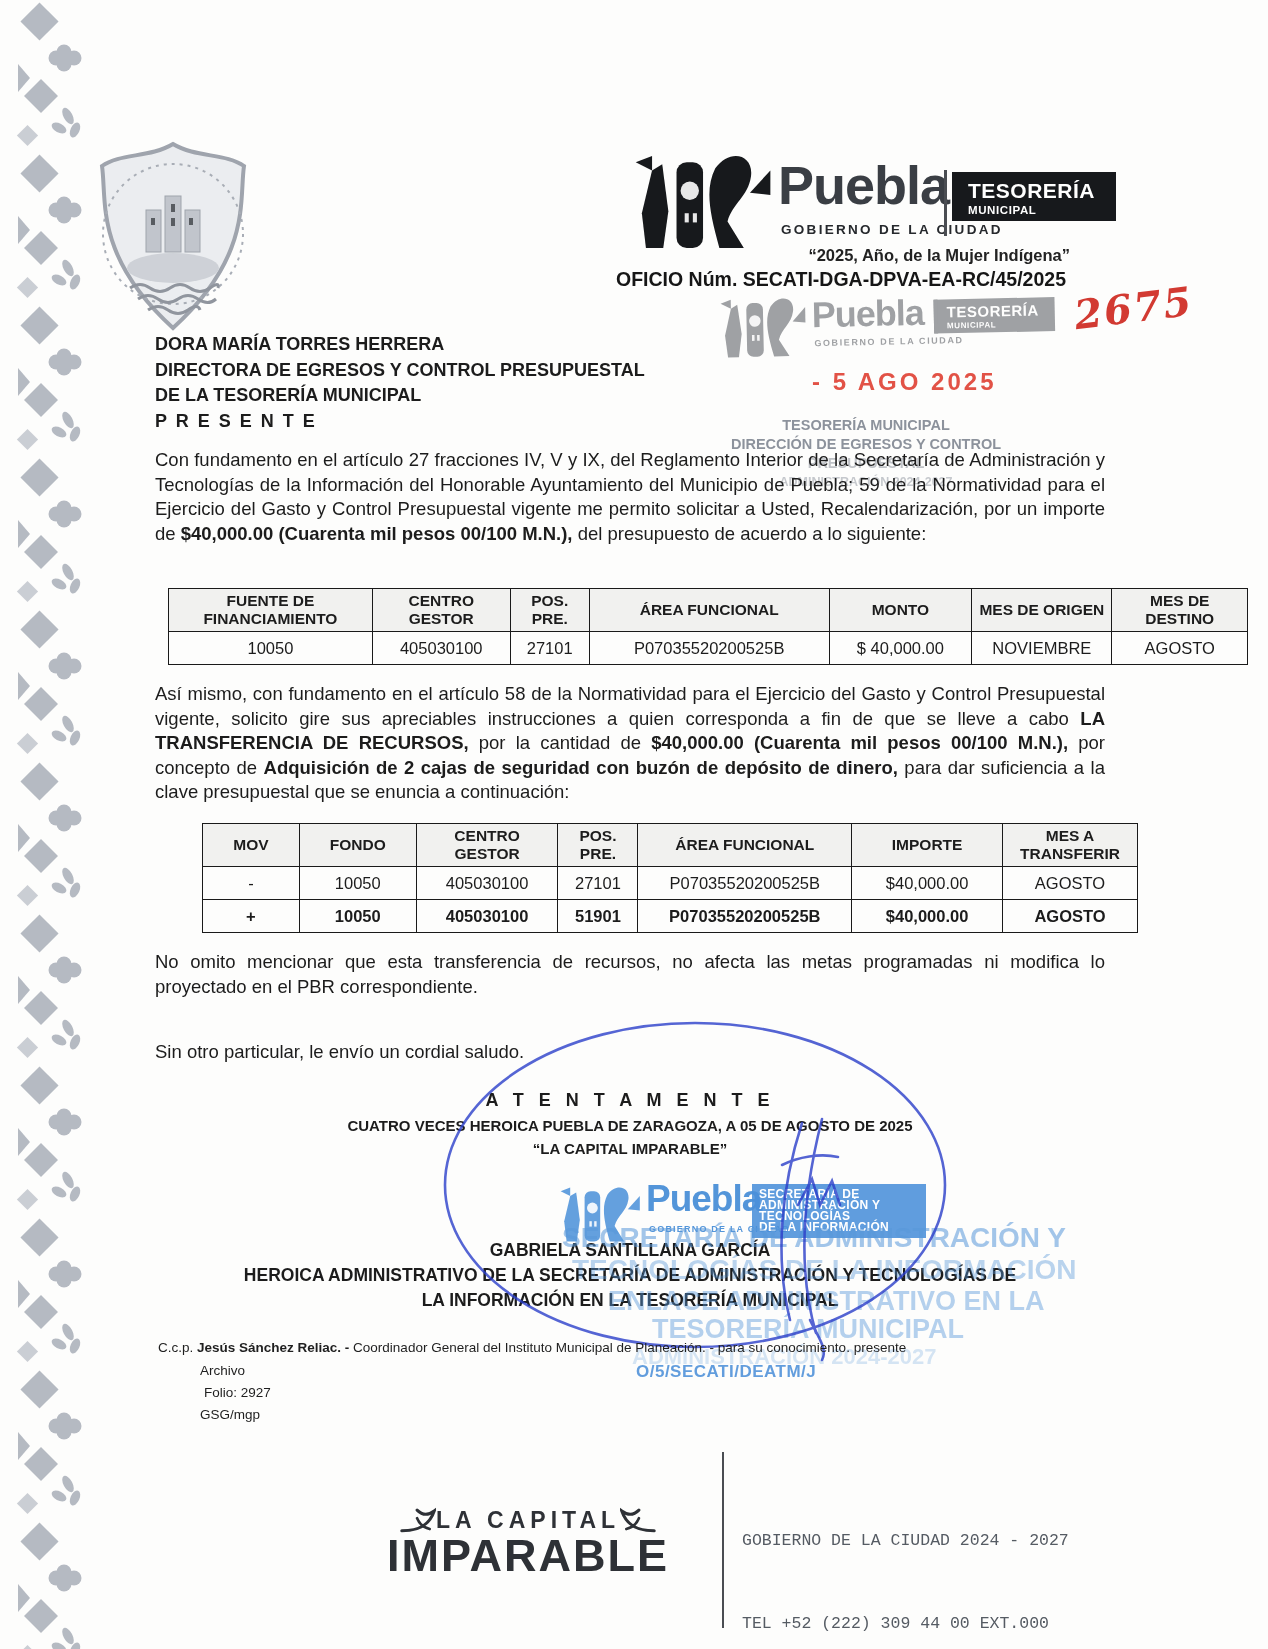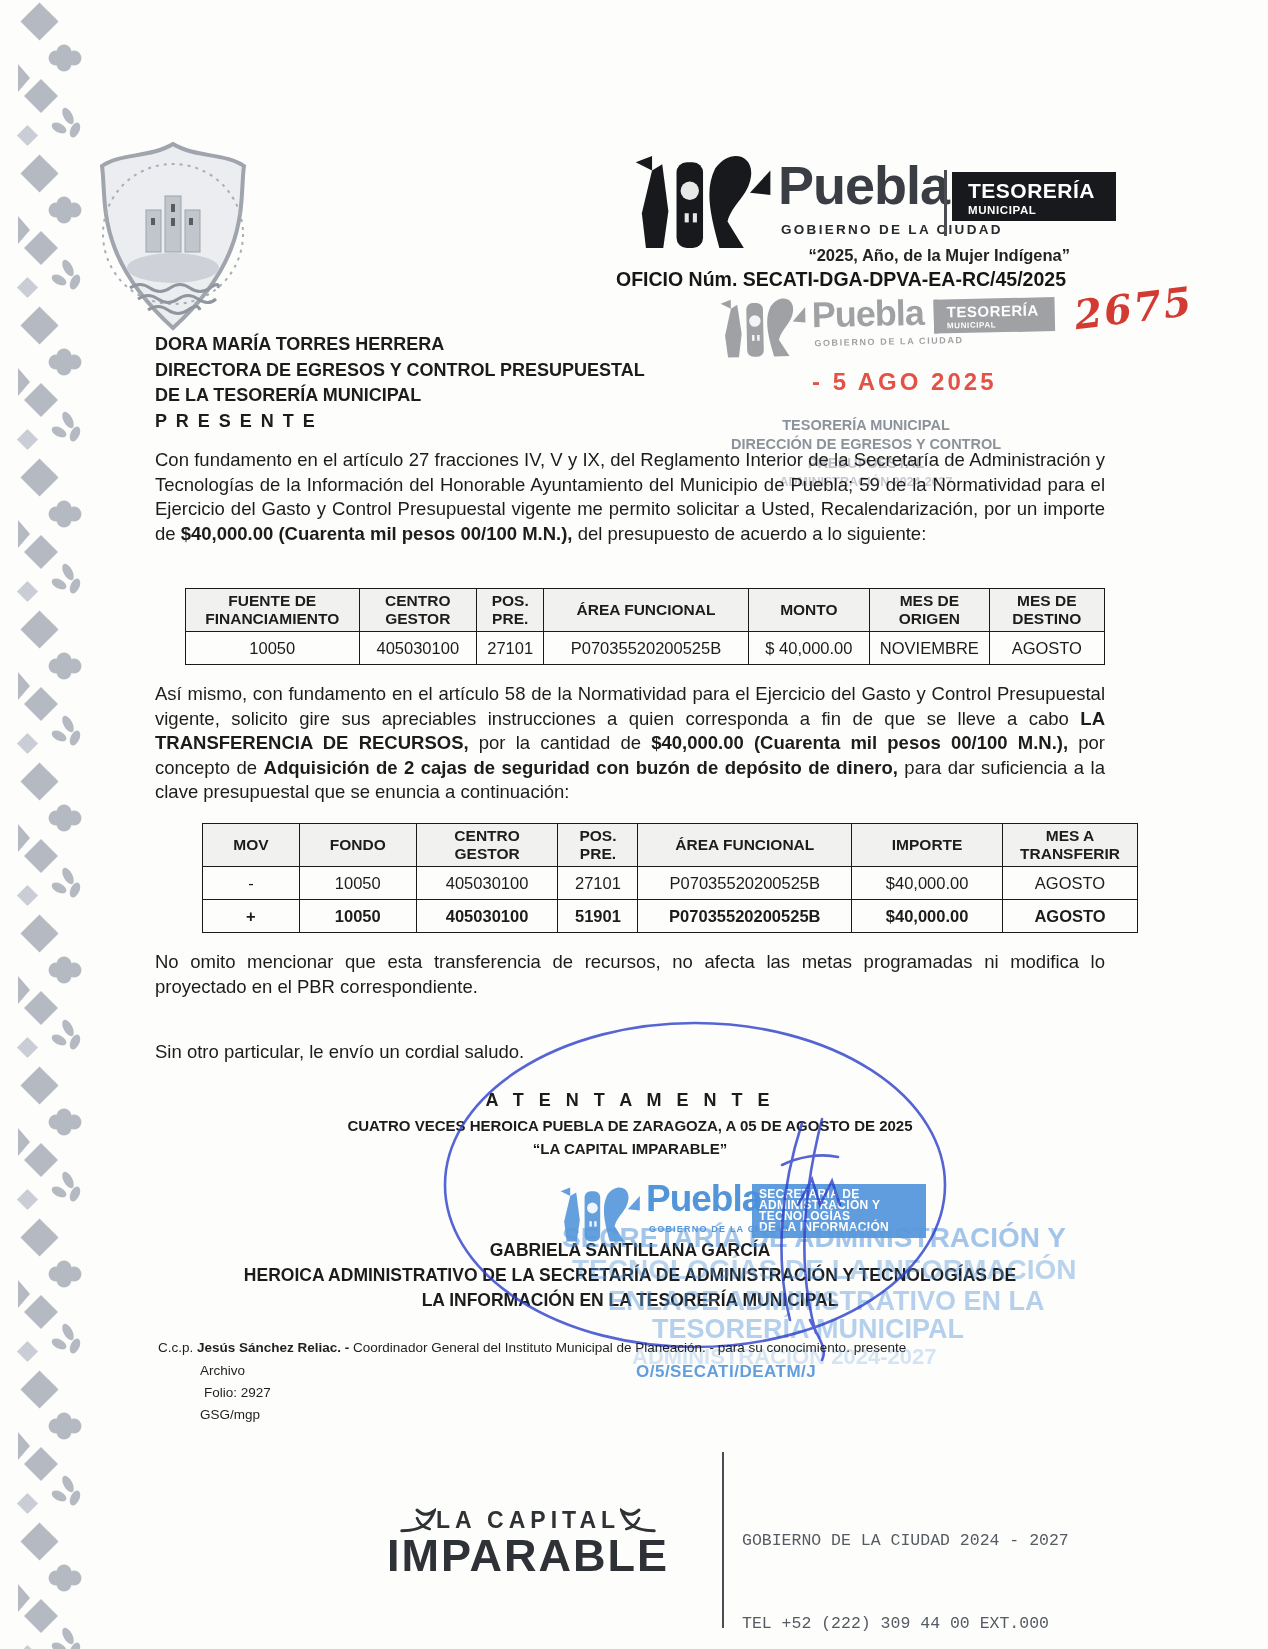--- a/index.html
+++ b/index.html
@@ -153,21 +153,21 @@
 
   <div class="abs addr" style="left:155px;top:332px;">
     <div>DORA MARÍA TORRES HERRERA</div>
     <div>DIRECTORA DE EGRESOS Y CONTROL PRESUPUESTAL</div>
     <div>DE LA TESORERÍA MUNICIPAL</div>
     <div style="letter-spacing:2px;">P R E S E N T E</div>
   </div>
 
   <div class="abs para" style="left:155px;top:448px;width:950px;"><span>Con fundamento en el artículo 27 fracciones IV, V y IX, del Reglamento Interior de la Secretaría de Administración y Tecnologías de la Información del Honorable Ayuntamiento del Municipio de Puebla; 59 de la Normatividad para el Ejercicio del Gasto y Control Presupuestal vigente me permito solicitar a Usted, Recalendarización, por un importe de </span><span class="b">$40,000.00 (Cuarenta mil pesos 00/100 M.N.),</span><span> del presupuesto de acuerdo a lo siguiente:</span></div>
 
-  <div class="abs" style="left:185px;top:588px;width:920px;">
+  <div class="abs" style="left:168px;top:588px;width:1080px;">
     <table class="doc-table" id="t1">
       <colgroup>
           <col style="width:170px">
           <col style="width:115px">
           <col style="width:66px">
       <col style="width:200px">
           <col style="width:119px">
           <col style="width:117px">
           <col style="width:113px">
         </colgroup>

